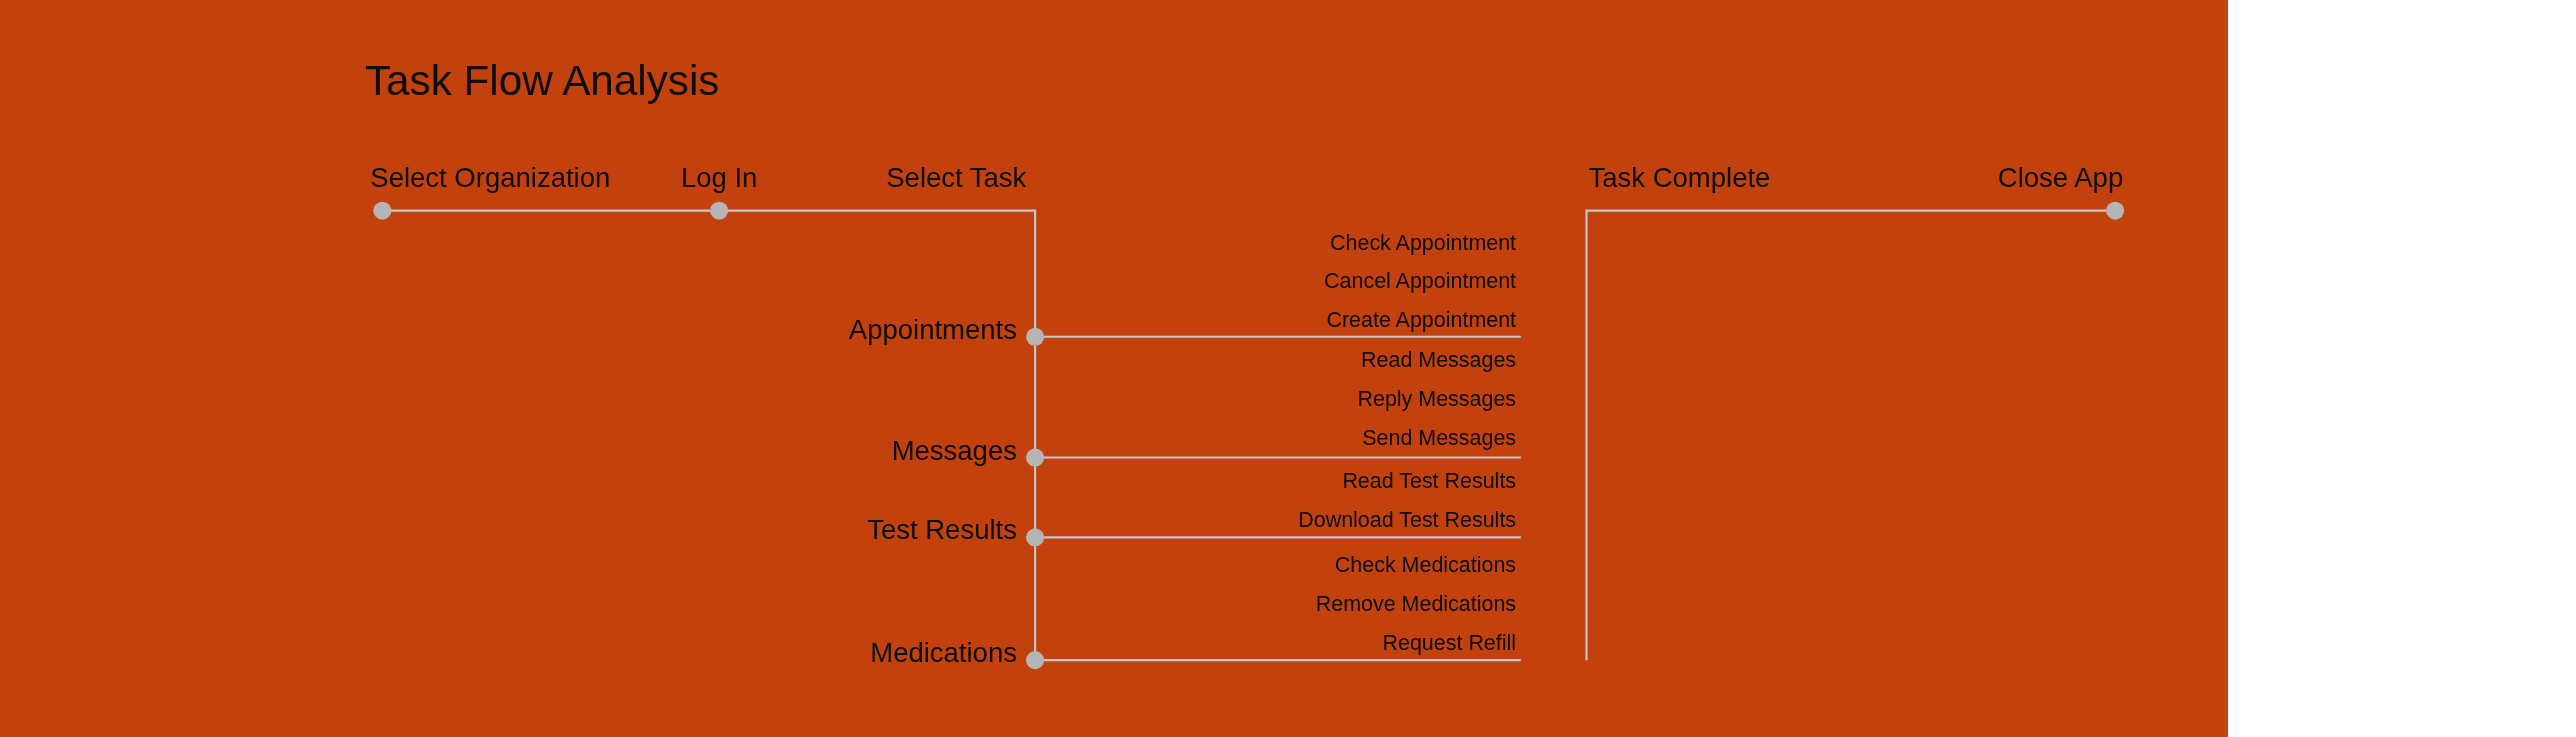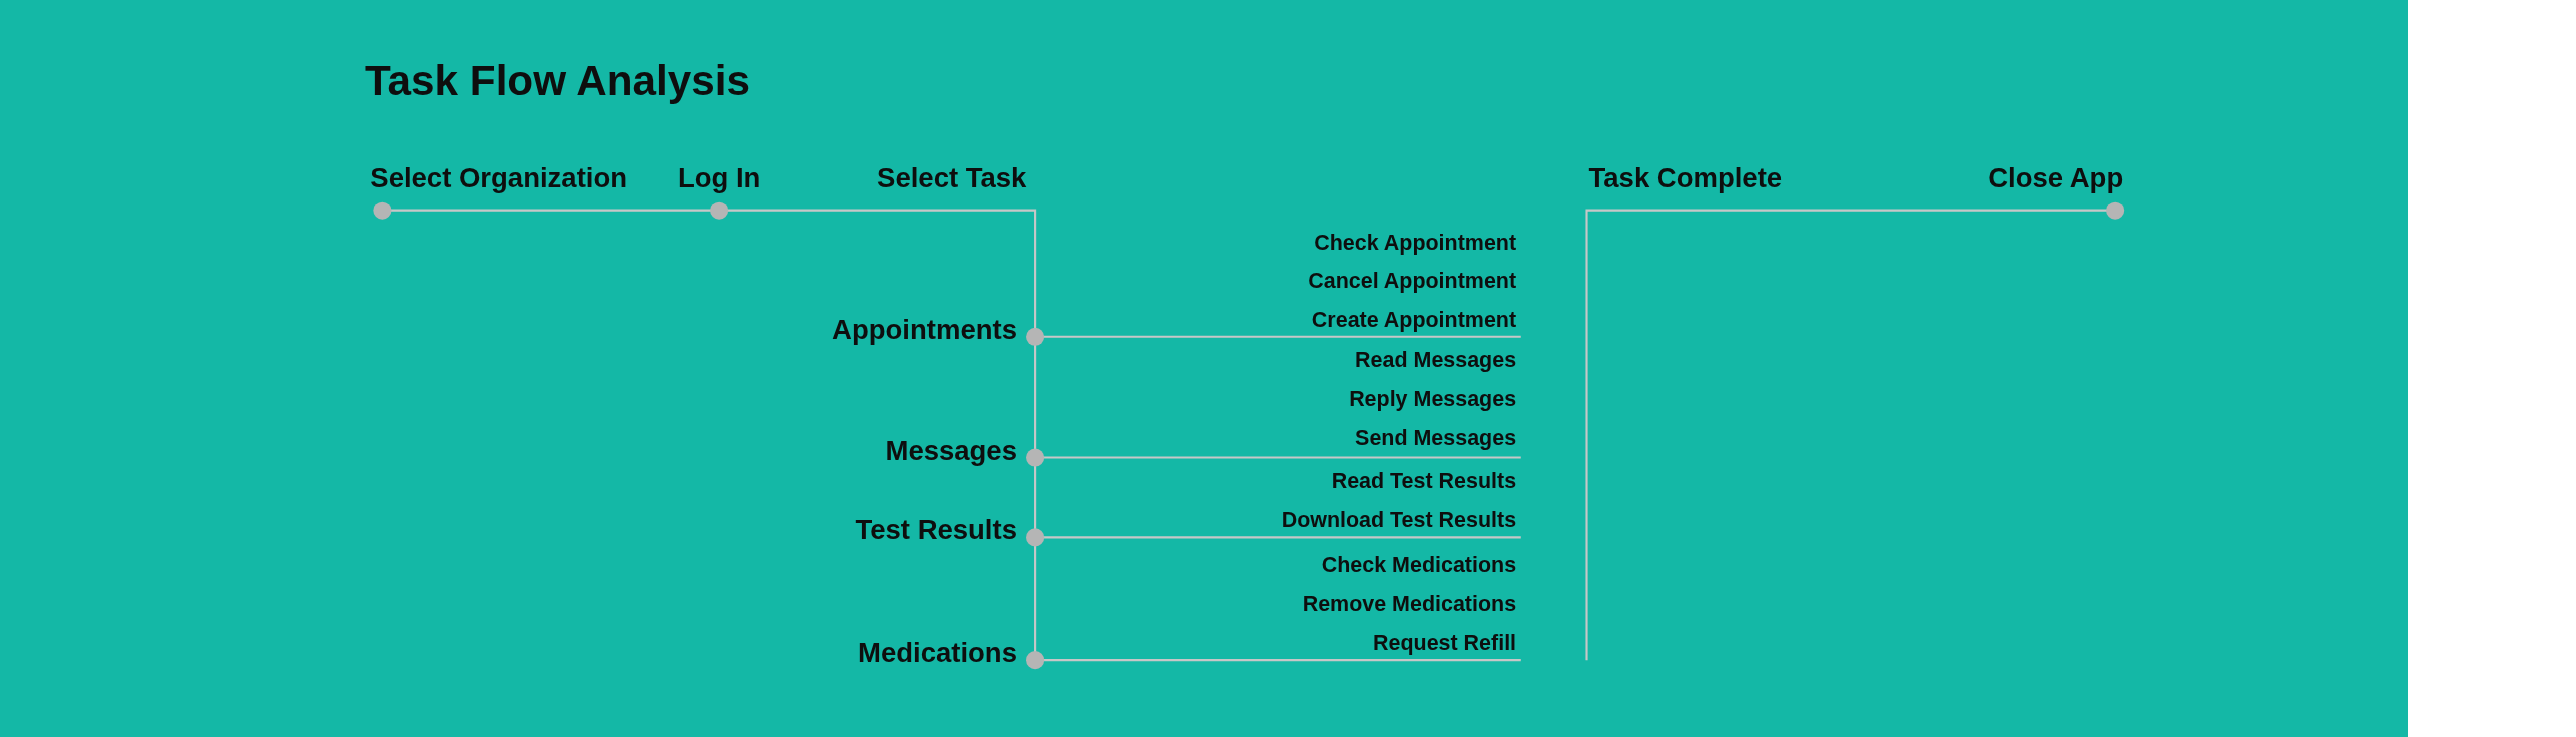--- a/index.html
+++ b/index.html
@@ -2,26 +2,25 @@
 <html style="font-size:10.7px"><head>
 <meta charset="utf-8">
 <style>
   html, body {
     margin: 0;
     padding: 0;
     background: #ffffff;
   }
   .canvas {
     position: relative;
-    width: 2408px;
+    width: 2228px;
     height: 738px;
-    background: #14b8a6;
+    background: #c2410c;
     overflow: hidden;
     font-family: "Liberation Sans", sans-serif;
-    font-weight: bold;
   }
   svg {
     display: block;
     font-family: "Liberation Sans", sans-serif;
   }
   .connector {
     fill: none;
     stroke: #c7c7c7;
     stroke-width: 3.2;
   }

